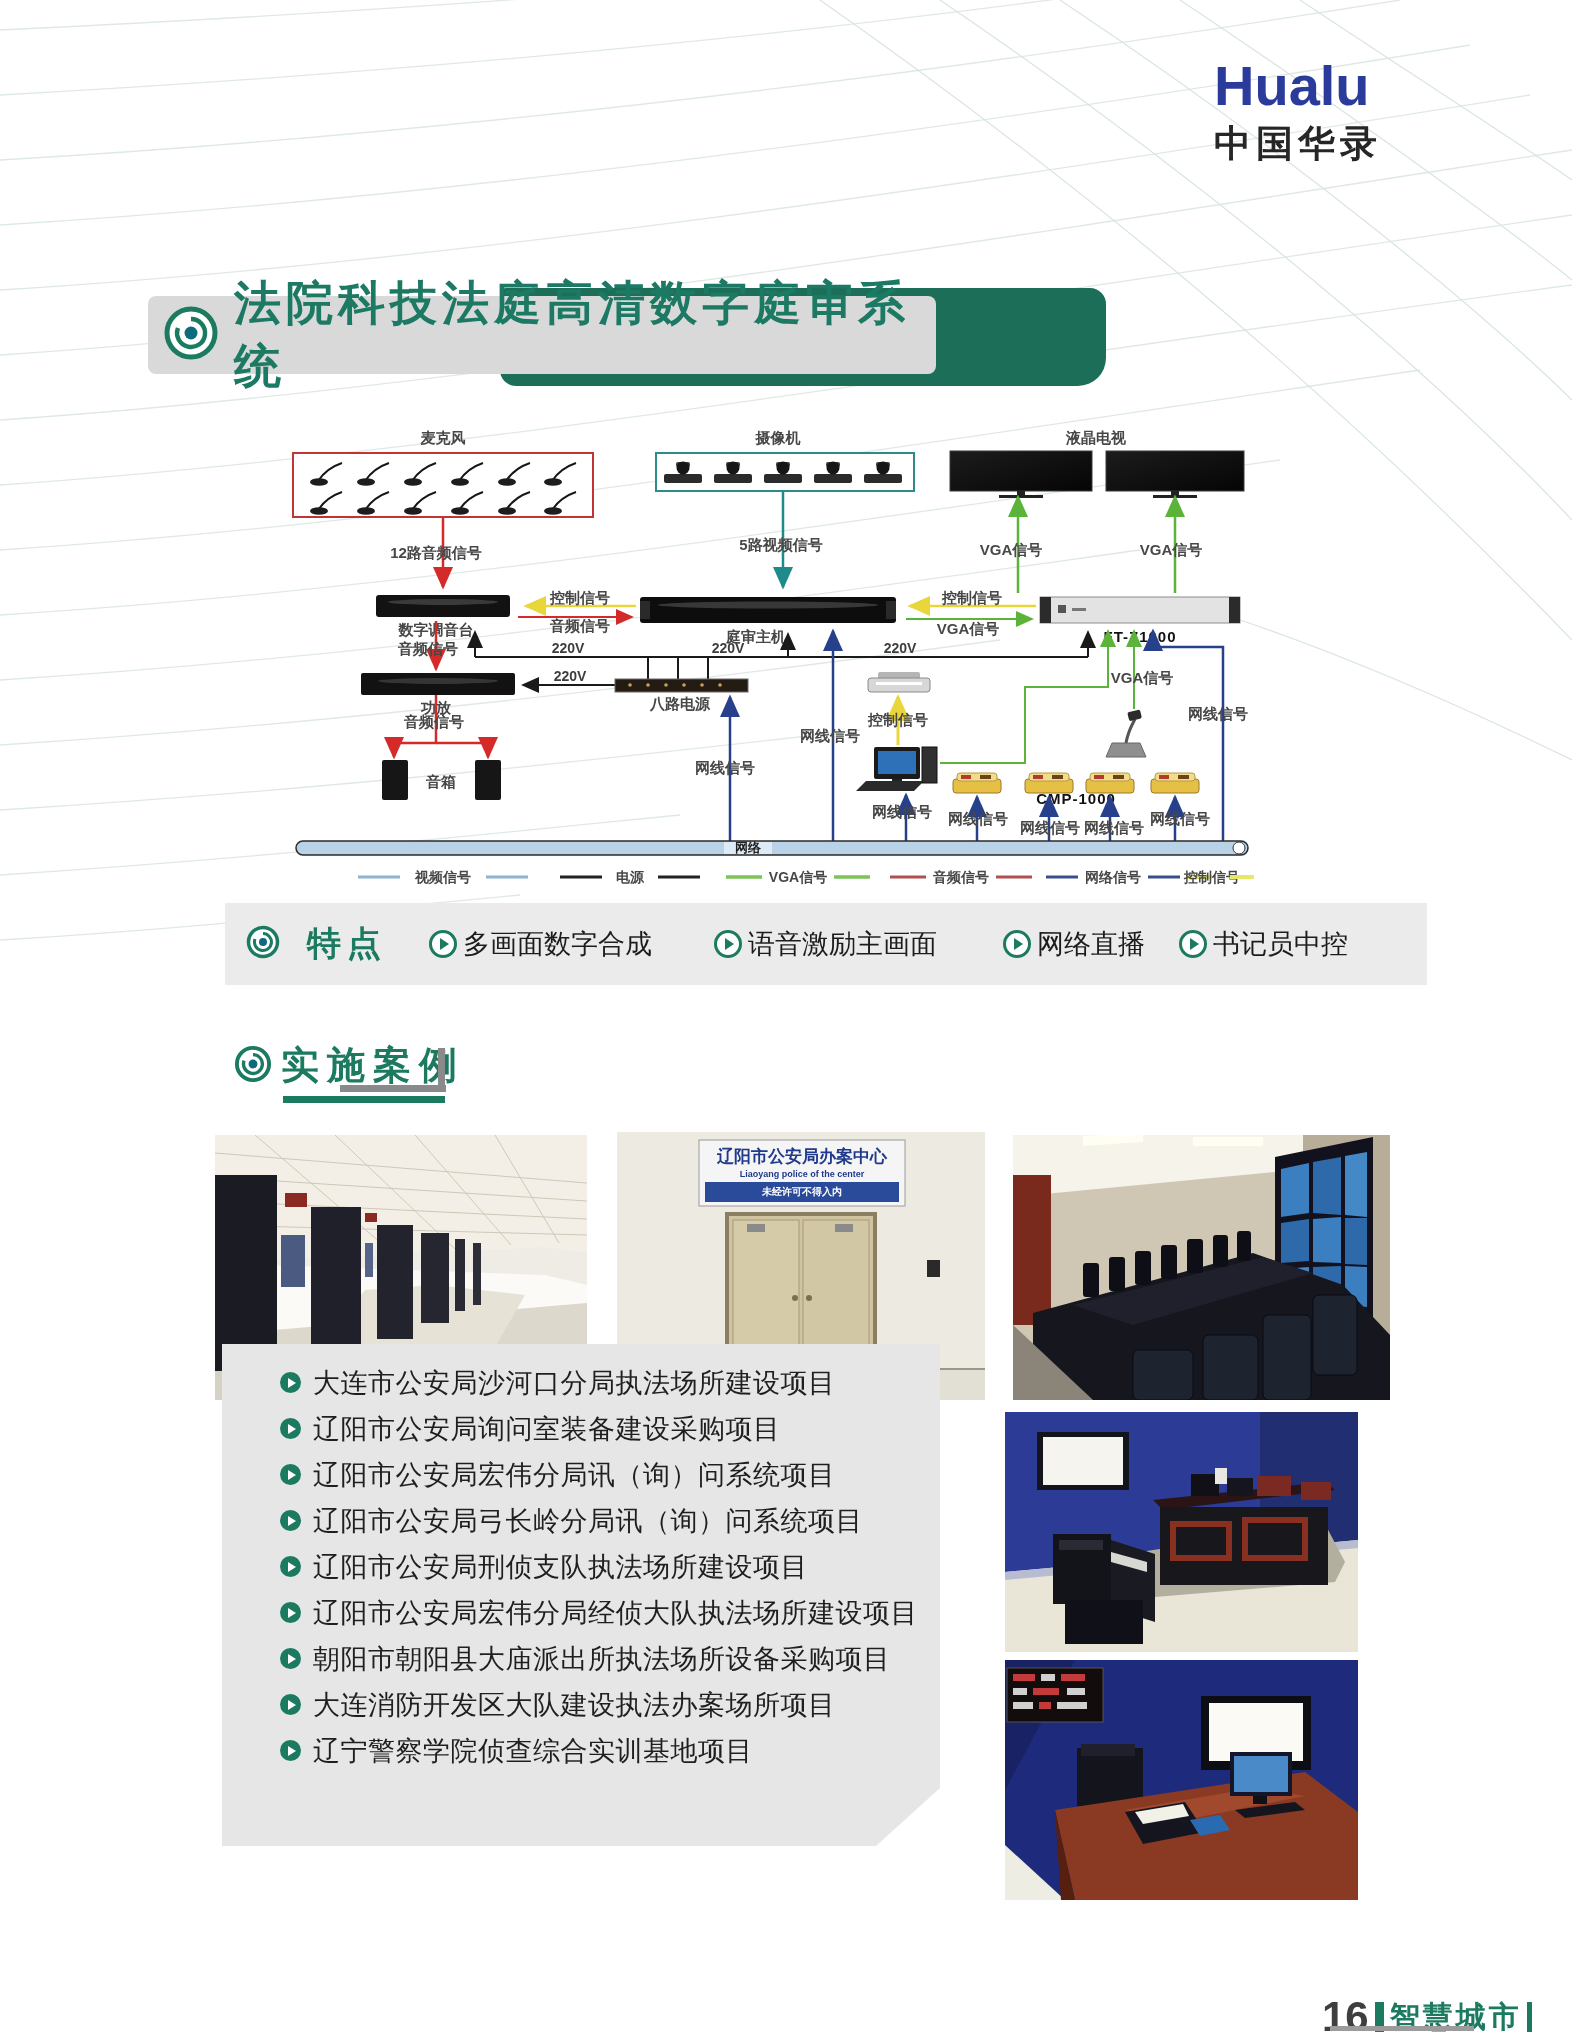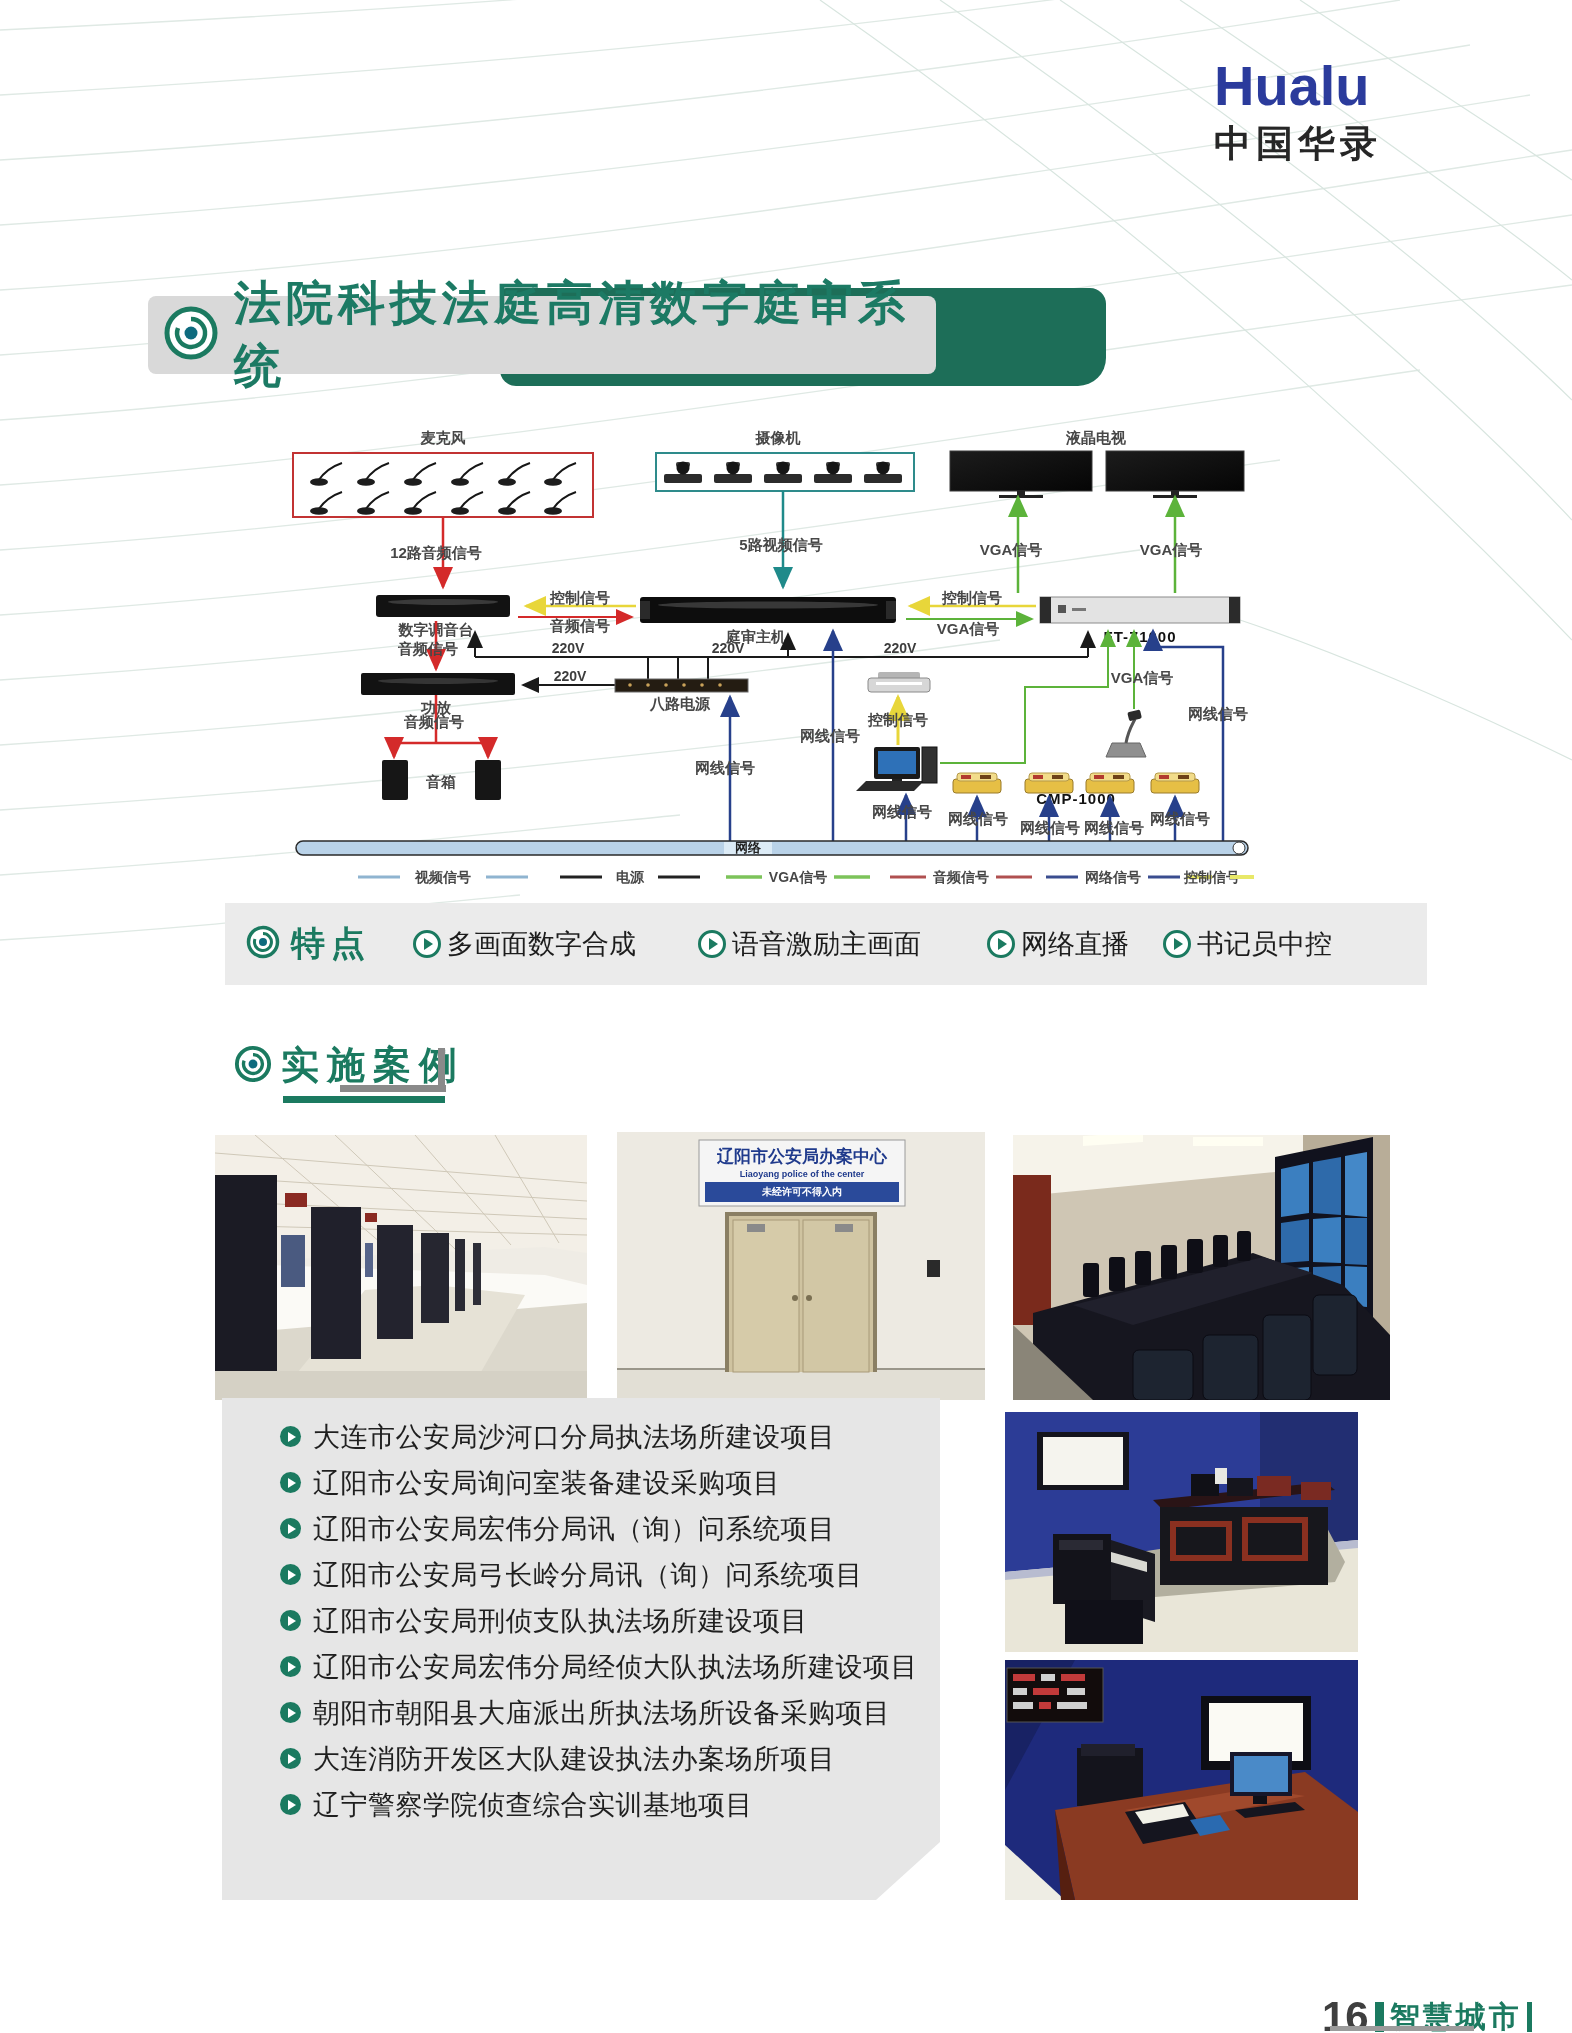--- a/index.html
+++ b/index.html
@@ -20,37 +20,37 @@
   .banner .ttl{font-size:47px;font-weight:700;color:#1c7a64;letter-spacing:5px;margin-left:14px;}
   .ticon{flex:0 0 auto;margin-left:14px;}
   
   .diagram{left:278px;top:425px;z-index:2;}
   .dlabel{font-size:15px;font-weight:600;fill:#474747;}
   .dsmall{font-size:14px;font-weight:700;fill:#3d3d3d;}
   .dbold{font-size:15px;font-weight:700;fill:#111;letter-spacing:1px;}
   .dlegend{font-size:14px;font-weight:600;fill:#474747;}
   
   .features{left:225px;top:903px;width:1202px;height:82px;background:#ebebeb;display:flex;align-items:center;z-index:2;}
-  .features .head{display:flex;align-items:center;margin-left:20px;}
+  .features .head{display:flex;align-items:center;margin-left:20px;gap:16px;}
   .features .head .txt{font-size:34px;font-weight:700;color:#1b7a60;letter-spacing:6px;margin-left:10px;}
   .feat-item{display:flex;align-items:center;margin-left:42px;}
   .feat-item .txt{font-size:27px;color:#1c1c1c;margin-left:6px;}
   .rbullet{width:22px;height:22px;border-radius:50%;border:3px solid #1b7a60;background:#fff;display:flex;align-items:center;justify-content:center;flex:0 0 auto;}
   .rbullet .tri{width:0;height:0;border-left:9px solid #1b7a60;border-top:6px solid transparent;border-bottom:6px solid transparent;margin-left:3px;}
   
   .cases-head{left:233px;top:1040px;z-index:2;width:420px;height:70px;}
   .cases-head .row{display:flex;align-items:center;}
   .cases-head .txt{font-size:38px;font-weight:700;color:#1b7a60;letter-spacing:8px;margin-left:8px;}
   .cases-head .gray-h{position:absolute;left:107px;top:45px;width:106px;height:7px;background:#8a8a8a;}
   .cases-head .gray-v{position:absolute;left:205px;top:8px;width:7px;height:44px;background:#8a8a8a;border-radius:0 0 4px 0;}
   .cases-head .green-b{position:absolute;left:50px;top:56px;width:162px;height:7px;background:#1b7a60;}
   
   .photo{z-index:2;overflow:hidden;}
   
-  .listbox{left:222px;top:1398px;width:718px;height:502px;background:#e6e6e6;z-index:2;
+  .listbox{left:222px;top:1344px;width:718px;height:502px;background:#e6e6e6;z-index:2;
     clip-path:polygon(0 0,100% 0,100% calc(100% - 58px),calc(100% - 64px) 100%,0 100%);}
   .proj{display:flex;align-items:center;margin:17px 0 0 58px;height:29px;}
   .proj:first-child{margin-top:24px;}
   .proj .pb{width:21px;height:21px;border-radius:50%;background:#1b7a60;display:flex;align-items:center;justify-content:center;flex:0 0 auto;}
   .proj .pb .tri{width:0;height:0;border-left:8px solid #fff;border-top:5px solid transparent;border-bottom:5px solid transparent;margin-left:2px;}
   .proj .txt{font-size:27px;color:#1f1f1f;margin-left:12px;letter-spacing:0.5px;}
   
   .footer{left:1322px;top:1993px;display:flex;align-items:center;z-index:2;}
   .footer .num{font-size:42px;font-weight:700;color:#3f3f3f;}
   .footer .bar1{width:9px;height:30px;background:#1b7a60;margin:0 6px 0 6px;}

